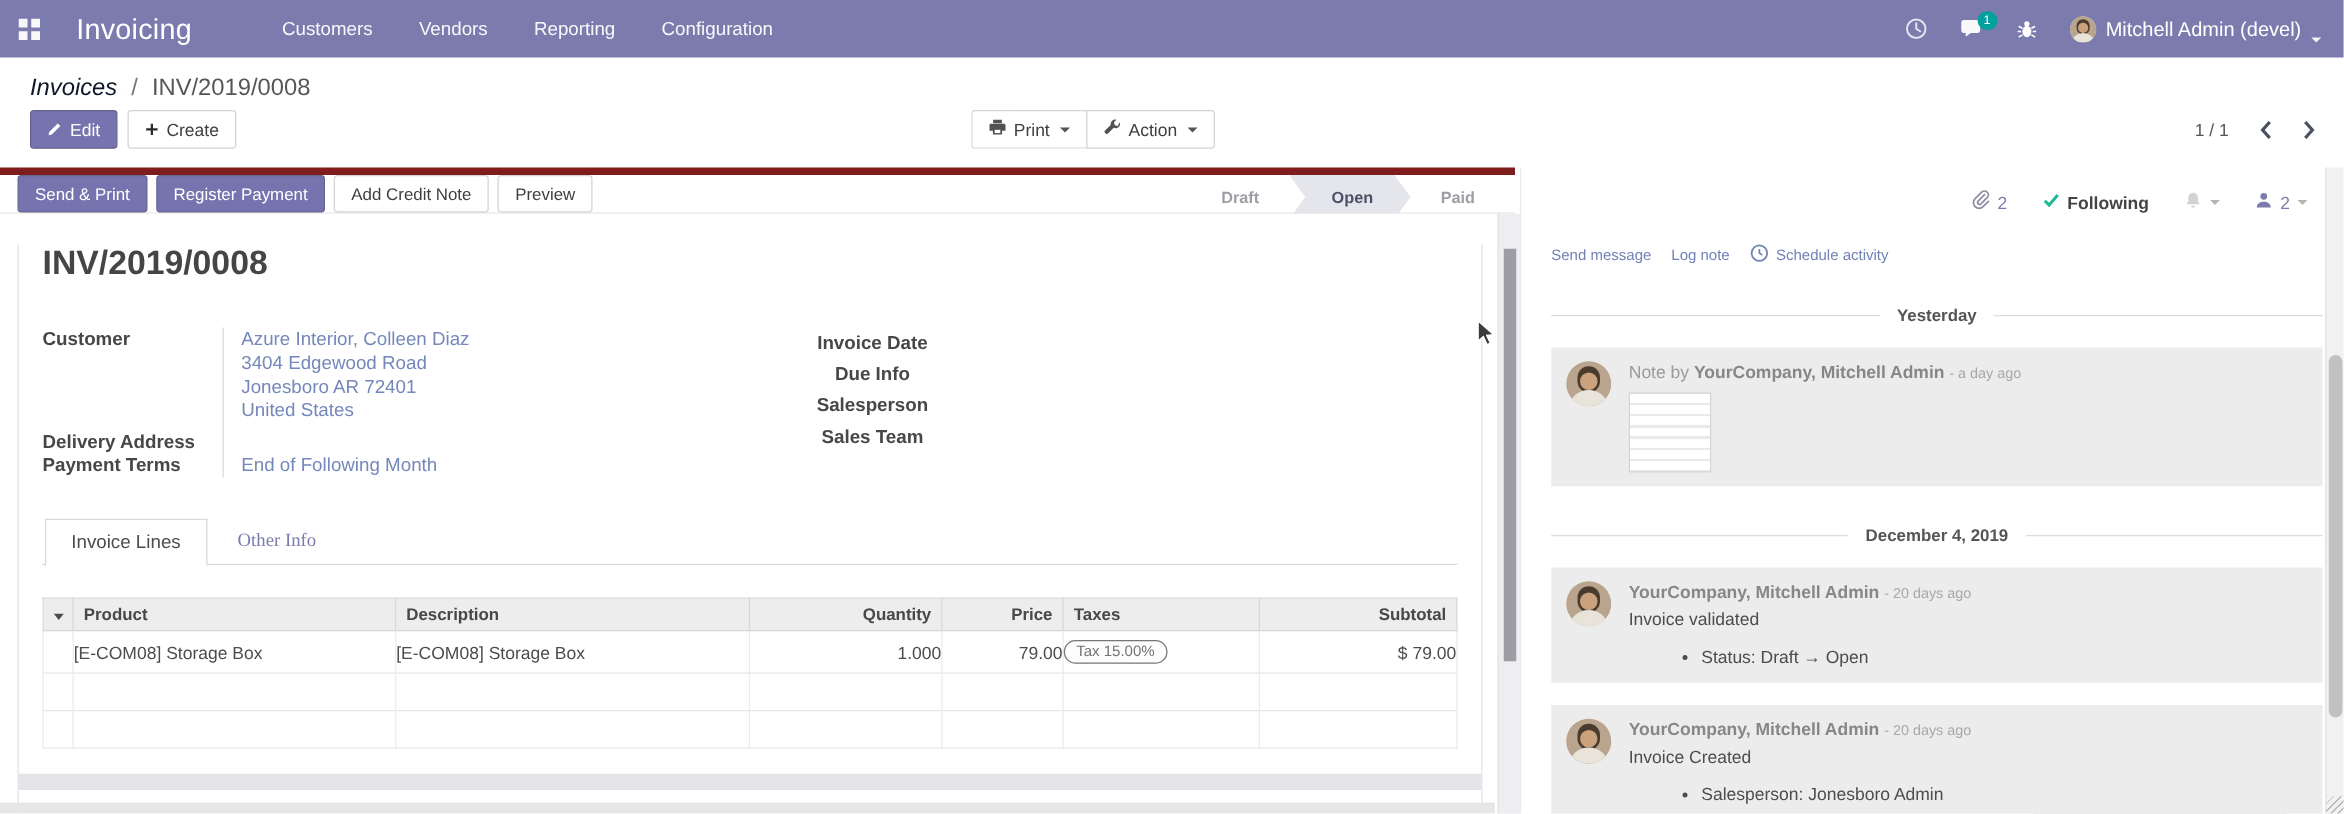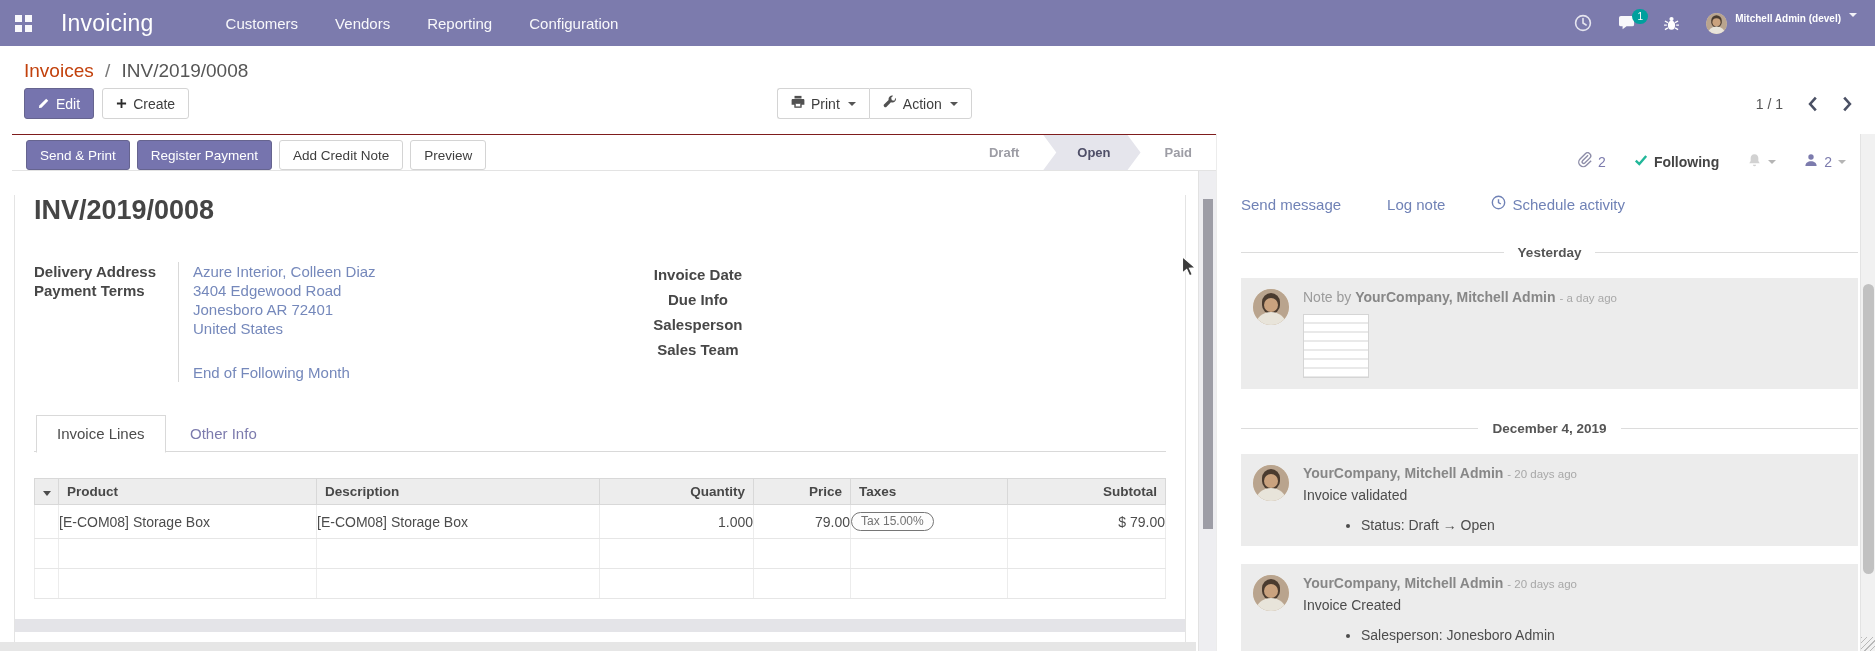--- a/index.html
+++ b/index.html
@@ -14,48 +14,48 @@
   .apps-icon { width:17px; height:17px; margin-left:15px; display:grid;
     grid-template-columns:7px 7px; grid-template-rows:7px 7px; gap:3px; cursor:pointer; }
   .apps-icon span { background:rgba(255,255,255,.95); }
   .brand { font-size:23px; margin-left:29px; font-weight:400; letter-spacing:.2px; }
   .nav-menus { display:flex; margin-left:72px; gap:37px; font-size:15px; }
   .nav-menus .menu-item { color:rgba(255,255,255,.95); cursor:pointer; }
   .systray { margin-left:auto; display:flex; align-items:center; gap:26px; margin-right:18px; }
   .sys-icon { position:relative; display:flex; align-items:center; cursor:pointer; }
   .badge { position:absolute; top:-6px; right:-11px; background:#00a09d; color:#fff;
     font-size:10px; line-height:15px; min-width:16px; text-align:center; border-radius:8px; padding:0 2px;}
-  .user-menu { display:flex; align-items:flex-start; gap:8px; cursor:pointer; font-size:10px;font-weight:bold; }
+  .user-menu { display:flex; align-items:flex-end; gap:8px; cursor:pointer; font-size:16px; }
   .avatar-sm { width:21px; height:21px; border-radius:50%; overflow:hidden; background:#d7c5ae; }
   .caret-w { width:0; height:0; border-left:4px solid transparent; border-right:4px solid transparent;
     border-top:4px solid rgba(255,255,255,.9); display:inline-block; }
   
   .control-panel { position:absolute; top:46px; left:0; width:1875px; height:88px; background:#fff; }
   .breadcrumb { margin:14px 0 0 24px; font-size:19px; }
-  .breadcrumb .bc-parent { color:#c2410c; cursor:pointer; }
+  .breadcrumb .bc-parent { color:#0f172a; cursor:pointer;font-style:italic; }
   .breadcrumb .bc-sep { color:#777; margin:0 6px; }
   .breadcrumb .bc-current { color:#565656; }
   .cp-buttons { position:absolute; left:24px; top:42px; display:flex; gap:8px; }
   .btn { display:inline-flex; align-items:center; gap:6px; height:31px; padding:0 13px;
     font-size:14px; border-radius:3px; border:1px solid transparent; cursor:pointer; background:#fff; }
   .btn-primary { background:#7674ae; border-color:#66648f; color:#fff; }
   .btn-default { background:#fff; border-color:#d4d4d4; color:#3e3e3e; }
   .btn-group { position:absolute; left:777px; top:42px; display:flex; }
   .btn-group .btn { border:1px solid #d4d4d4; border-radius:0; color:#3e3e3e; }
   .btn-group .btn:first-child { border-radius:3px 0 0 3px; border-right:none; }
   .btn-group .btn:last-child { border-radius:0 3px 3px 0; }
   .caret-d { width:0; height:0; border-left:4px solid transparent; border-right:4px solid transparent;
     border-top:4px solid #555; display:inline-block; margin-left:2px; }
   .pager { position:absolute; right:22px; top:42px; height:31px; display:flex; align-items:center; gap:24px; }
   .pager-value { font-size:14px; color:#555; }
   .pager-nav { cursor:pointer; display:flex; align-items:center; }
   
-  .statusbar { position:absolute; top:134px; left:12px; width:1212px; height:37px; background:#fff;
-    border-top:1px solid #7f1d1d; border-bottom:1px solid #e3e3e3;
-    display:flex; align-items:flex-end; padding-left:14px; }
+  .statusbar { position:absolute; top:134px; left:0; width:1212px; height:37px; background:#fff;
+    border-top:6px solid #7f1d1d; border-bottom:1px solid #e3e3e3;
+    display:flex; align-items:flex-start; padding-left:14px; }
   .statusbar .btn { height:30px; font-size:13.5px; margin-right:7px; }
   .status-steps { margin-left:auto; display:flex; height:35px; align-items:stretch; margin-right:8px; }
   .step { display:flex; align-items:center; padding:0 24px; font-size:13px; font-weight:bold; color:#9d9da5; cursor:pointer; }
   .step.active { background:#e5e5ec; color:#4f4f68;
     clip-path:polygon(0 0, calc(100% - 13px) 0, 100% 50%, calc(100% - 13px) 100%, 0 100%, 13px 50%);
     padding:0 30px 0 34px; }
   
   .form-area { position:absolute; top:171px; left:0; width:1212px; height:480px; background:#fff; overflow:hidden; }
   .sheet { margin-left:14px; width:1172px; height:469px; background:#fff;
     border:1px solid #e4e4e4; border-top:none; padding:0 19px; position:relative; }
@@ -74,21 +74,21 @@
   .lbl25 { line-height:25px; }
   .link { color:#7588bb; cursor:pointer; }
   .spacer6 { height:6px; }
   .h19 { height:19px; }
   .h82 { height:82px; }
   
   .tabs { margin-top:32px; border-bottom:1px solid #d9d9d9; height:38px; padding-left:2px; }
   .tab { display:inline-block; padding:9px 20px 10px; font-size:15px; vertical-align:bottom; cursor:pointer; }
   .tab.active { border:1px solid #d9d9d9; border-bottom:1px solid #fff; background:#fff;
     color:#4c4c4c; position:relative; top:1px; }
-  .tab.inactive { color:#7c7bad; }
+  .tab.inactive { color:#7c7bad;font-family:Liberation Serif, serif; }
   
   table.lines { width:100%; border-collapse:collapse; margin-top:26px; table-layout:fixed;
     font-size:14px; color:#4c4c4c; }
   table.lines th { background:#ededed; border:1px solid #d8d8d8; font-weight:bold;
     font-size:13.5px; padding:5px 8px; text-align:left; color:#484848; }
   table.lines td { padding:7px 0; border-left:1px solid #ececec; border-right:1px solid #ececec;
     border-bottom:1px solid #e6e6e6; height:30px; }
   .ta-r { text-align:right !important; }
   .sort-caret { width:0; height:0; border-left:4px solid transparent; border-right:4px solid transparent;
     border-top:5px solid #4c4c4c; display:inline-block; }
@@ -103,21 +103,21 @@
   
   .chatter { position:absolute; top:134px; left:1216px; width:644px; height:517px;
     background:#fff; border-left:1px solid #ececec; padding-left:24px; overflow:hidden; }
   .chatter-topbar { display:flex; justify-content:flex-end; align-items:center; gap:28px;
     margin-top:18px; margin-right:14px; }
   .ct-item { display:flex; align-items:center; gap:6px; font-size:14px; cursor:pointer; }
   .ct-count { color:#7c7bad; font-size:14px; }
   .following-label { font-weight:bold; color:#444; }
   .caret-g { width:0; height:0; border-left:4px solid transparent; border-right:4px solid transparent;
     border-top:4px solid #b5b5b5; display:inline-block; }
-  .chatter-actions { display:flex; gap:46px; margin-top:24px; font-size:15px; color:#7082b6; }
+  .chatter-actions { display:flex; gap:16px; margin-top:24px; font-size:12px; color:#7082b6; }
   .chatter-actions .c-action { display:flex; align-items:center; gap:6px; cursor:pointer; }
   .divider { display:flex; align-items:center; margin-top:32px; margin-right:2px; }
   .divider .dline { flex:1; height:1px; background:#dcdcdc; }
   .divider .dlabel { margin:0 14px; font-weight:bold; font-size:13.5px; color:#555; }
   .message { background:#ececec; margin-top:18px; margin-right:2px; padding:11px 12px; display:flex; }
   .avatar { width:36px; height:36px; border-radius:50%; overflow:hidden; flex-shrink:0; background:#cbb79d; }
   .msg-content { margin-left:14px; flex:1; }
   .msg-header { font-size:14px; color:#9b9b9b; }
   .msg-author { font-weight:bold; color:#878787; }
   .msg-time { font-size:11.5px; color:#a8a8a8; }
@@ -253,20 +253,21 @@
   </div>
 </div>
 
 <div class="form-area">
   <div class="sheet">
     <div class="sheet-title">INV/2019/0008</div>
 
     <div class="field-groups">
       <div class="fgroup fgroup-left">
         <div class="flabels">
+          <div class="flabel h82">Customer</div>
           <div class="flabel h19">Delivery Address</div>
           <div class="flabel h19">Payment Terms</div>
         </div>
         <div class="fvalues">
           <div class="fline link">Azure Interior, Colleen Diaz</div>
           <div class="fline link">3404 Edgewood Road</div>
           <div class="fline link">Jonesboro AR 72401</div>
           <div class="fline link">United States</div>
           <div class="spacer6"></div>
           <div class="fline h19"></div>

